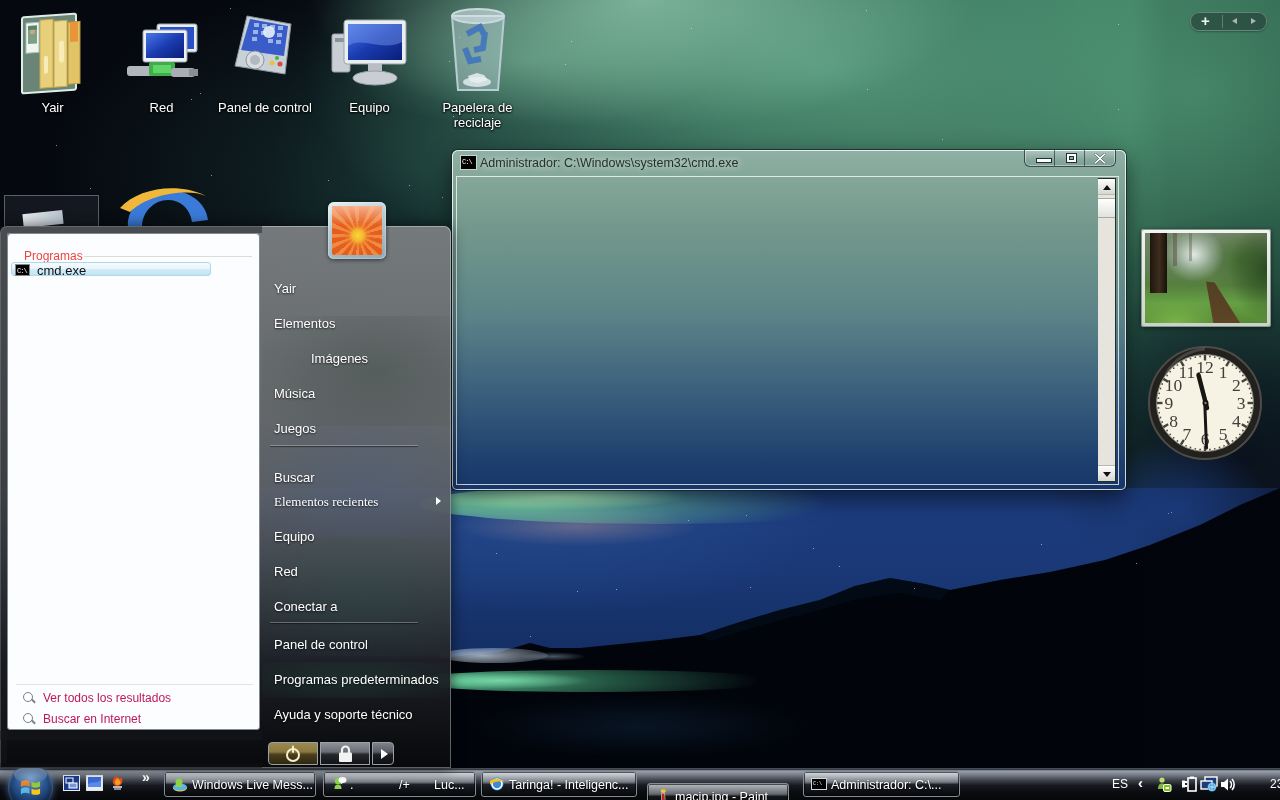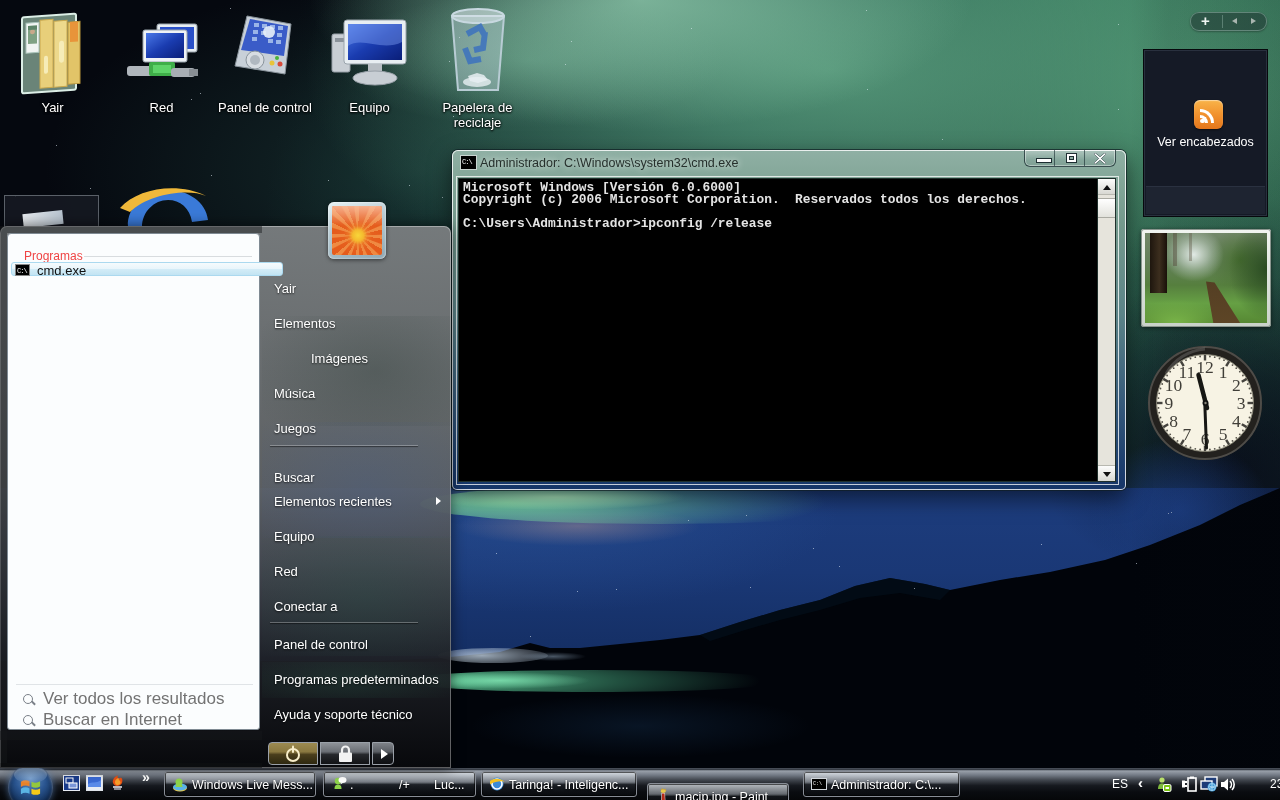--- a/index.html
+++ b/index.html
@@ -91,28 +91,28 @@
 #cmdsb .dn { position:absolute; left:0; bottom:0; width:100%; height:16px; background:linear-gradient(180deg,#fdfdfc,#d8d8d2); border-top:1px solid #b8b8b0; }
 #cmdsb .dn::after { content:""; position:absolute; left:4.5px; top:6px; border-left:4px solid transparent; border-right:4px solid transparent; border-top:5px solid #111; }
 #cmdsb .th { position:absolute; left:0; top:19px; width:100%; height:20px; background:linear-gradient(180deg,#ffffff,#e2e2dc); border:1px solid #aaaaa2; border-left:none; border-right:none; }
 
 #smenu { position:absolute; left:0; top:226px; width:451px; height:542px; border-radius:7px 7px 0 0;
   background:linear-gradient(180deg, rgba(120,124,126,0.97) 0%, rgba(106,110,112,0.96) 30%, rgba(96,99,102,0.95) 48%, rgba(70,73,78,0.95) 62%, rgba(30,32,38,0.96) 80%, rgba(8,9,12,0.97) 100%);
   box-shadow:inset 0 0 0 1px rgba(255,255,255,0.35), 0 0 14px rgba(0,0,0,0.6); }
 #smleft { position:absolute; left:7px; top:7px; width:253px; height:497px; background:#fbfdfe; border:1px solid #7f8a93; border-radius:4px 4px 3px 3px; }
 #smprog { position:absolute; left:16px; top:15px; font-size:12px; color:#ef4444; }
 #smprogline { position:absolute; left:76px; top:22px; width:168px; height:1px; background:#d8dcdf; }
-#smsel { position:absolute; left:3px; top:28px; width:272px; height:14px; border:1px solid #abd9ef; border-radius:3px;
+#smsel { position:absolute; left:3px; top:28px; width:200px; height:14px; border:1px solid #abd9ef; border-radius:3px;
   background:linear-gradient(180deg, #f6fbfd 0%, #e8f5fb 50%, #d3ecf7 51%, #c2e4f3 100%); }
 #smsel .cico { position:absolute; left:3px; top:1px; }
 #smsel span { position:absolute; left:25px; top:0px; font-size:13px; color:#111; }
 .cico { display:inline-block; width:15px; height:12px; background:#000; border:1px solid #888; position:relative; }
 .cico::after { content:"C:\\"; position:absolute; left:1px; top:3px; font-size:7px; line-height:7px; color:#fff; font-family:"Liberation Mono",monospace; letter-spacing:-1px; }
 #smbotline { position:absolute; left:8px; top:450px; width:237px; height:1px; background:#e0e4e7; }
-.smres { position:absolute; left:14px; font-size:17px; color:#737373; }
+.smres { position:absolute; left:14px; font-size:12px; color:#be185d; }
 .smres .mag { display:inline-block; width:13px; height:13px; margin-right:8px; position:relative; top:2px; }
 .mag::before { content:""; position:absolute; left:1px; top:1px; width:8px; height:8px; border:1.5px solid #7a8088; border-radius:50%; }
 .mag::after { content:""; position:absolute; left:9px; top:9px; width:5px; height:1.5px; background:#7a8088; transform:rotate(45deg); }
 #smsearch { position:absolute; left:7px; top:514px; width:253px; height:22px; background:#fff; border:1px solid #8a949c; border-radius:2px; font-size:14px; color:#000; }
 #smsearch span { position:absolute; left:8px; top:3px; }
 #smsearch .x { position:absolute; left:auto; right:10px; top:3px; color:#444; font-size:12px; font-weight:bold; }
 .smitem { position:absolute; left:274px; color:#fff; font-size:13px; width:176px; text-shadow:0 1px 2px rgba(0,0,0,0.7); }
 .smsep { position:absolute; left:270px; width:148px; height:1px; background:rgba(255,255,255,0.28); box-shadow:0 1px 1px rgba(0,0,0,0.5); }
 #smarrow { position:absolute; left:436px; top:271px; width:0; height:0; border-left:5px solid #fff; border-top:4px solid transparent; border-bottom:4px solid transparent; }
 #smuser { position:absolute; left:328px; top:-24px; width:58px; height:57px; border-radius:6px;
@@ -388,26 +388,20 @@
     <div id="cmdbtns">
       <div class="sep" style="left:29px;"></div>
       <div class="sep" style="left:59px;"></div>
       <div class="mindash"></div>
       <div class="maxsq"></div>
       <svg class="closex" viewBox="0 0 12 11">
           <path d="M1,0 L6,4 L11,0 L12,1 L7,5.5 L12,10 L11,11 L6,7 L1,11 L0,10 L5,5.5 L0,1 Z" fill="#fff" stroke="#13282c" stroke-width="0.9" paint-order="stroke"></path>
         </svg>
     </div>
     <div id="cmdinner"></div>
-    <div id="cmdcon">
-      <div id="cmdtext">Microsoft Windows [Versión 6.0.6000]
-Copyright (c) 2006 Microsoft Corporation.  Reservados todos los derechos.
-
-C:\Users\Administrador&gt;ipconfig /release</div>
-    </div>
     <div id="cmdsb">
       <div class="up"></div>
       <div class="th"></div>
       <div class="dn"></div>
     </div>
   </div>
 
   <div id="smenu">
     <div class="smframe" style="left:0; top:0; width:262px; height:7px;"></div>
     <div class="smframe" style="left:0; top:7px; width:7px; height:530px;"></div>
@@ -431,21 +425,21 @@
     <div id="smuser">
         <div class="flower"></div>
       </div>
     <div class="smitem" style="top:55px;">Yair</div>
     <div class="smitem" style="top:90px;">Elementos</div>
     <div class="smitem" style="top:125px;margin-left:37px;">Imágenes</div>
     <div class="smitem" style="top:160px;">Música</div>
     <div class="smitem" style="top:195px;">Juegos</div>
     <div class="smsep" style="top:219px;"></div>
     <div class="smitem" style="top:244px;">Buscar</div>
-    <div class="smitem" style="top:268px;">Elementos recientes</div>
+    <div class="smitem" style="top:268px;font-family:Liberation Serif, serif;">Elementos recientes</div>
     <div id="smarrow"></div>
     <div class="smitem" style="top:303px;">Equipo</div>
     <div class="smitem" style="top:338px;">Red</div>
     <div class="smitem" style="top:373px;">Conectar a</div>
     <div class="smsep" style="top:396px;"></div>
     <div class="smitem" style="top:411px;">Panel de control</div>
     <div class="smitem" style="top:446px;">Programas predeterminados</div>
     <div class="smitem" style="top:481px;">Ayuda y soporte técnico</div>
     <div id="smpower">
       <div id="pbtn1"><svg width="50" height="23" viewBox="0 0 50 23">
@@ -463,29 +457,20 @@
         </div>
     </div>
   </div>
 
   <div id="gpill">
       <span class="plus">+</span>
       <span class="d"></span>
       <span class="a1"></span>
       <span class="a2"></span>
     </div>
-  <div id="rssg">
-    <div class="foot"></div>
-    <div id="rssico">
-        <u style="width:8px;height:8px;"></u>
-        <u style="width:14px;height:14px;"></u>
-        <i></i>
-      </div>
-    <div class="lbl">Ver encabezados</div>
-  </div>
   <div id="photog">
       <div class="pic">
     <div class="trunk"></div>
         <div class="trunk2"></div>
         <div class="trunk3"></div>
         <div class="path"></div>
         <div class="path2"></div>
   </div>
     </div>
   <svg id="clockg" viewBox="0 0 118 118">

